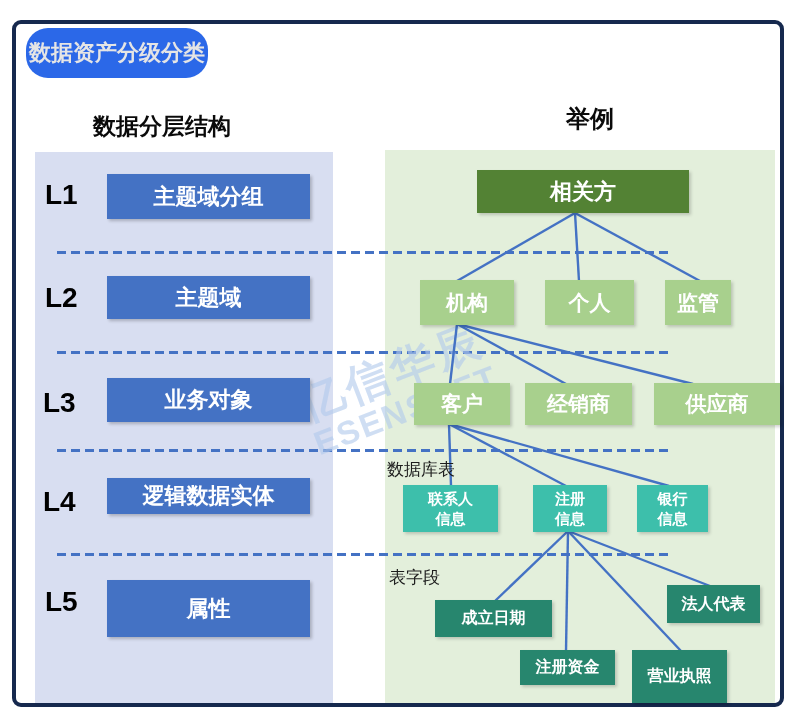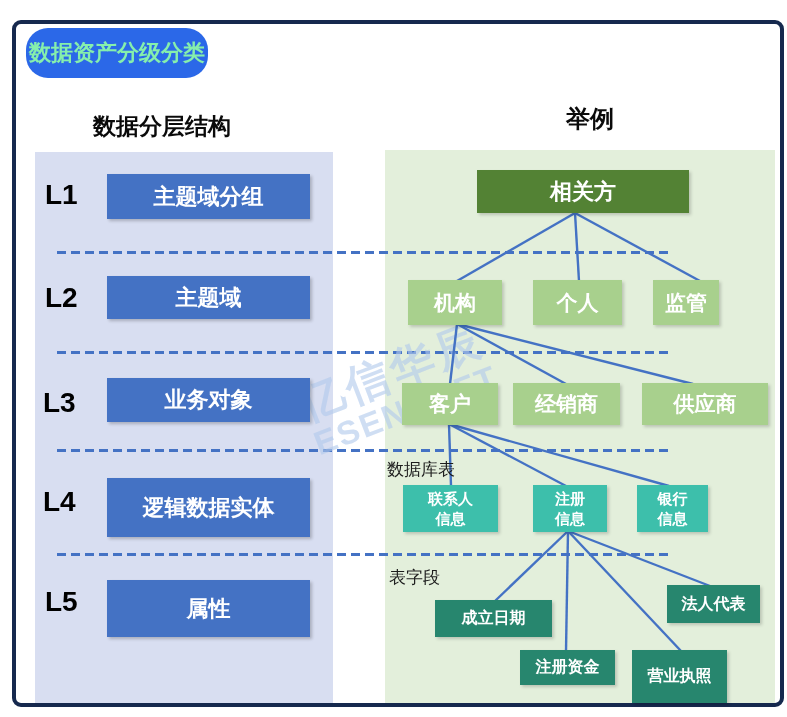--- a/index.html
+++ b/index.html
@@ -8,21 +8,21 @@
     font-family:"Liberation Sans","DejaVu Sans",sans-serif;
     overflow:hidden;
   }
   .abs{position:absolute;}
   .frame{
     left:12px;top:20px;width:772px;height:687px;box-sizing:border-box;
     border:4px solid #16294E;border-radius:9px;background:transparent;z-index:0;
   }
   .title-box{
     left:26px;top:28px;width:182px;height:50px;background:#2B68E8;
-    color:#86efac;font-size:22px;font-weight:bold;
+    color:#e5e5e5;font-size:22px;font-weight:bold;
     display:flex;align-items:center;justify-content:center;z-index:6;
     letter-spacing:0px;white-space:nowrap;border-radius:22px;
   }
   .col-header{font-weight:bold;color:#0a0a0a;z-index:6;white-space:nowrap;}
   .left-header{left:93px;top:111px;font-size:23px;}
   .right-header{left:566px;top:103px;font-size:24px;}
   .left-panel{left:35px;top:152px;width:298px;height:551px;background:#D8DEF1;z-index:1;}
   .right-panel{left:385px;top:150px;width:390px;height:553px;background:#E3EFDB;z-index:1;}
   .dash{
     left:57px;width:611px;height:3px;z-index:2;
@@ -34,21 +34,21 @@
   .lvl-btn{
     left:107px;width:203px;background:#4472C4;color:#fff;font-size:22px;font-weight:bold;
     display:flex;align-items:center;justify-content:center;z-index:5;
     box-shadow:2px 2px 3px rgba(0,0,0,0.22);white-space:nowrap;
   }
   .node{
     display:flex;align-items:center;justify-content:center;color:#ffffff;font-weight:bold;
     z-index:5;box-shadow:2px 2px 3px rgba(0,0,0,0.18);text-align:center;
   }
   .root-node{background:#538234;font-size:22px;}
-  .g2{background:#A8D08D;font-size:21px;}
+  .g2{background:#A8D08D;font-size:21px;margin-left:12px;}
   .teal{background:#3DBFAB;font-size:15px;line-height:1.3;white-space:pre-line;}
   .dteal{background:#27866E;font-size:16px;}
   .caption{color:#1c1c1c;font-size:17px;font-weight:400;z-index:6;white-space:nowrap;}
   .watermark{
     left:278px;top:348px;width:240px;z-index:3;text-align:center;
     transform:rotate(-21deg);transform-origin:center;
     color:rgba(178,202,236,0.62);pointer-events:none;
   }
   .wm1{font-size:44px;font-weight:bold;letter-spacing:4px;line-height:1.05;white-space:nowrap;}
   .wm2{font-size:33px;font-weight:bold;letter-spacing:2px;line-height:1.1;white-space:nowrap;}
@@ -96,21 +96,21 @@
 <div class="abs lvl-label" style="left:45px;top:179px">L1</div>
 <div class="abs lvl-btn" style="top:174px;height:45px">主题域分组</div>
 
 <div class="abs lvl-label" style="left:45px;top:282px">L2</div>
 <div class="abs lvl-btn" style="top:276px;height:43px">主题域</div>
 
 <div class="abs lvl-label" style="left:43px;top:387px">L3</div>
 <div class="abs lvl-btn" style="top:378px;height:44px">业务对象</div>
 
 <div class="abs lvl-label" style="left:43px;top:486px">L4</div>
-<div class="abs lvl-btn" style="top:478px;height:59px">逻辑数据实体</div>
+<div class="abs lvl-btn" style="top:478px;height:36px">逻辑数据实体</div>
 
 <div class="abs lvl-label" style="left:45px;top:586px">L5</div>
 <div class="abs lvl-btn" style="top:580px;height:57px">属性</div>
 
 <div class="abs node root-node" style="left:477px;top:170px;width:212px;height:43px">相关方</div>
 
 <div class="abs node g2" style="left:408px;top:280px;width:94px;height:45px">机构</div>
 <div class="abs node g2" style="left:533px;top:280px;width:89px;height:45px">个人</div>
 <div class="abs node g2" style="left:653px;top:280px;width:66px;height:45px">监管</div>
 

